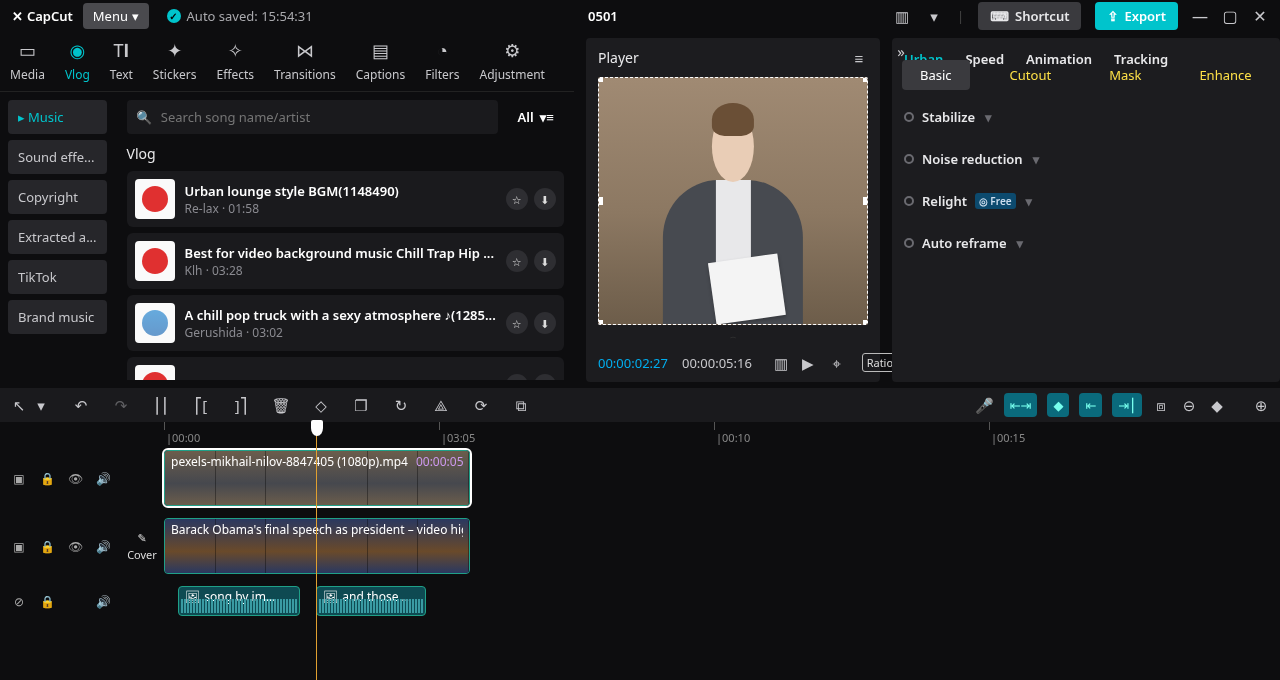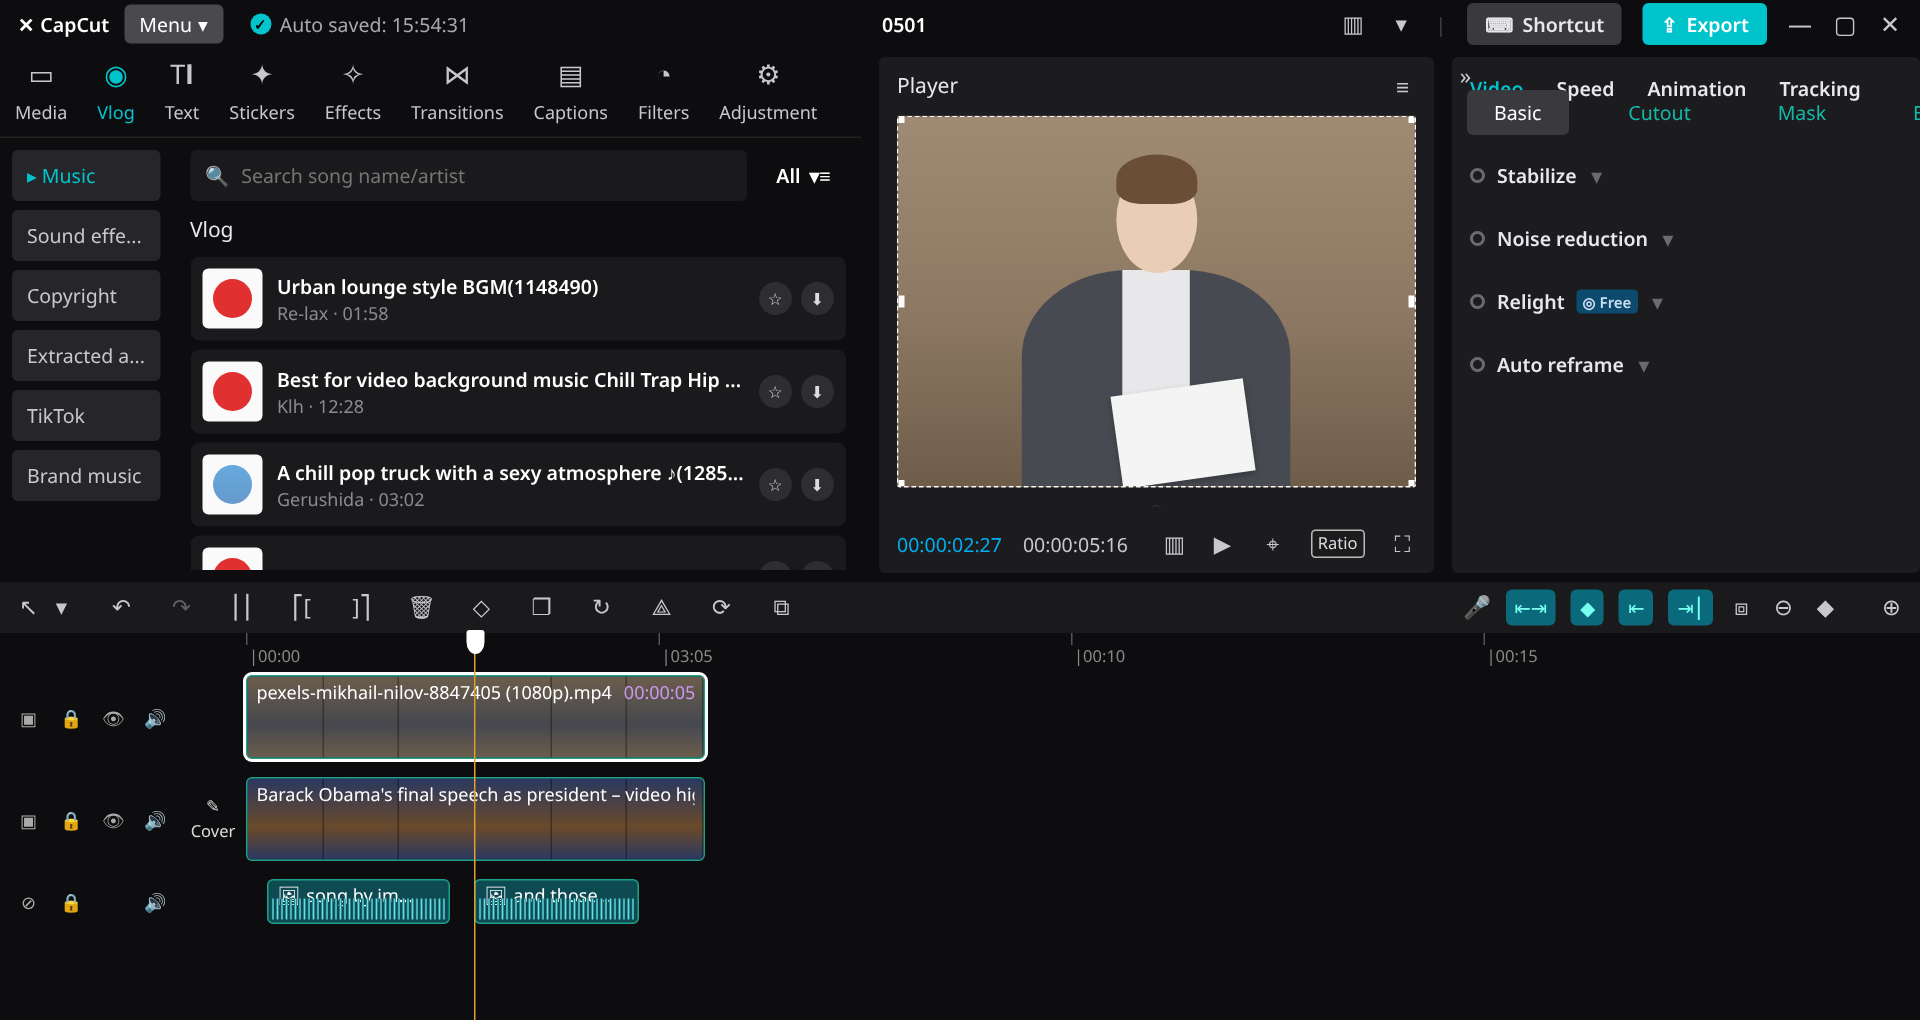--- a/index.html
+++ b/index.html
@@ -36,21 +36,21 @@
 .sec-title{color:#e8e8ea;font-size:14px;margin-top:4px}
 .song-list{flex:1;overflow:hidden;display:flex;flex-direction:column;gap:6px;margin-top:2px}
 .song{background:#1a1a1d;border-radius:6px;padding:8px;display:flex;align-items:center;gap:10px}
 .cover{width:40px;height:40px;border-radius:4px;background:#fafafa;display:flex;align-items:center;justify-content:center;flex-shrink:0}
 .song-info{flex:1;min-width:0}
 .song-title{color:#fff;font-weight:600;white-space:nowrap;overflow:hidden;text-overflow:ellipsis}
 .song-sub{color:#8a8a90;font-size:12px}
 .song-acts{display:flex;gap:6px}
 .micro-btn{width:22px;height:22px;border-radius:50%;background:#2e2e32;display:flex;align-items:center;justify-content:center;font-size:11px;color:#ddd}
 
-.panel-mid{width:370px;margin-left:12px;display:flex;flex-direction:column;background:#1c1c1f;border-radius:4px;margin-top:6px; margin-bottom:6px}
+.panel-mid{width:294px;margin-left:12px;display:flex;flex-direction:column;background:#1c1c1f;border-radius:4px;margin-top:6px; margin-bottom:6px}
 .player-bar{display:flex;justify-content:space-between;align-items:center;padding:10px 12px;color:#e8e8ea;font-size:14px}
 .video-wrap{padding:0 12px;flex:1;display:flex;flex-direction:column}
 .video-frame{flex:1;position:relative;background:#7c6a5a;border:1px dashed #fff;overflow:hidden;border-radius:2px}
 .handle{position:absolute;width:8px;height:8px;background:#fff}
 .h-tl{left:-4px;top:-4px}.h-tr{right:-4px;top:-4px}.h-bl{left:-4px;bottom:-4px}.h-br{right:-4px;bottom:-4px}
 .h-ml{left:-4px;top:calc(50% - 4px)}.h-mr{right:-4px;top:calc(50% - 4px)}
 
 .scene{position:absolute;inset:0;background:linear-gradient(180deg,#a08a73 0%,#8c7862 55%,#6d5d4a 100%)}
 .figure{position:absolute;left:50%;top:10%;transform:translateX(-50%);width:65%;height:90%}
 .suit{position:absolute;left:10%;right:10%;top:35%;bottom:0;background:#474a50;border-radius:40% 40% 0 0}
@@ -62,21 +62,21 @@
 .play-bar{display:flex;align-items:center;padding:10px 12px;gap:14px}
 .tc-cur{color:#00aeef;font-variant-numeric:tabular-nums}
 .tc-end{color:#c8c8cc;font-variant-numeric:tabular-nums}
 .pb-icons{margin-left:auto;display:flex;gap:16px;align-items:center}
 .ratio-badge{border:1px solid #bbb;border-radius:3px;padding:1px 4px;font-size:11px;color:#ddd}
 
 .panel-right{flex:1;margin-left:12px;display:flex;flex-direction:column;background:#1c1c1f;border-radius:4px;margin-top:6px;margin-bottom:6px;min-width:0}
 .r-tabs{display:flex;gap:22px;padding:12px 12px 8px;color:#e8e8ea;font-weight:600}
 .r-tab.active{color:#00c4cc}
 .r-sub{display:flex;gap:22px;padding:0 10px 10px}
-.chip{padding:6px 18px;border-radius:4px;color:#14b8a6;font-size:13px}
+.chip{padding:6px 18px;border-radius:4px;color:#fde047;font-size:13px}
 .chip.active{background:#3a3a3e;color:#fff}
 .r-body{flex:1;padding:8px 12px;display:flex;flex-direction:column;gap:24px}
 .r-row{display:flex;align-items:center;gap:8px;color:#e8e8ea;font-weight:600}
 .dot{width:10px;height:10px;border-radius:50%;border:2px solid #6a6a70}
 .badge-free{background:#0c4a6e;color:#cde;font-size:10px;padding:1px 4px;border-radius:3px;font-weight:600}
 
 
 .tl-toolbar{height:34px;display:flex;align-items:center;padding:0 10px;gap:22px;background:#1a1a1d}
 .tl-right{margin-left:auto;display:flex;gap:10px;align-items:center}
 .tiny-icn{width:18px;height:18px;display:flex;align-items:center;justify-content:center;color:#c8c8cc;font-size:15px}
@@ -219,21 +219,21 @@
                 <span class="micro-btn">☆</span>
                 <span class="micro-btn">⬇</span>
               </div>
             </div>
             <div class="song">
               <div class="cover">
                 <div style="width:26px;height:26px;border-radius:50%;background:#e03030"></div>
               </div>
               <div class="song-info">
                 <div class="song-title">Best for video background music Chill Trap Hip ...</div>
-                <div class="song-sub">Klh · 12:28</div>
+                <div class="song-sub">Klh · 03:28</div>
               </div>
               <div class="song-acts">
                 <span class="micro-btn">☆</span>
                 <span class="micro-btn">⬇</span>
               </div>
             </div>
             <div class="song">
               <div class="cover">
                 <div style="width:26px;height:26px;border-radius:50%;background:linear-gradient(180deg,#6ad,#69c)"></div>
               </div>
@@ -296,21 +296,21 @@
       <div class="pb-icons">
         <span class="tiny-icn">⌖</span>
         <span class="ratio-badge">Ratio</span>
         <span class="tiny-icn">⛶</span>
       </div>
     </div>
   </div>
 
   <div class="panel-right">
     <div class="r-tabs" id="r-tabs">
-        <span class="r-tab active">Video</span>
+        <span class="r-tab active">Urban</span>
         <span class="r-tab">Speed</span>
         <span class="r-tab">Animation</span>
         <span class="r-tab">Tracking</span>
       </div>
     <div style="padding-right:10px;margin-top:-34px;text-align:right">
         <span class="tiny-icn">»</span>
       </div>
     <div class="r-sub" id="r-sub">
         <span class="chip active">Basic</span>
         <span class="chip">Cutout</span>

